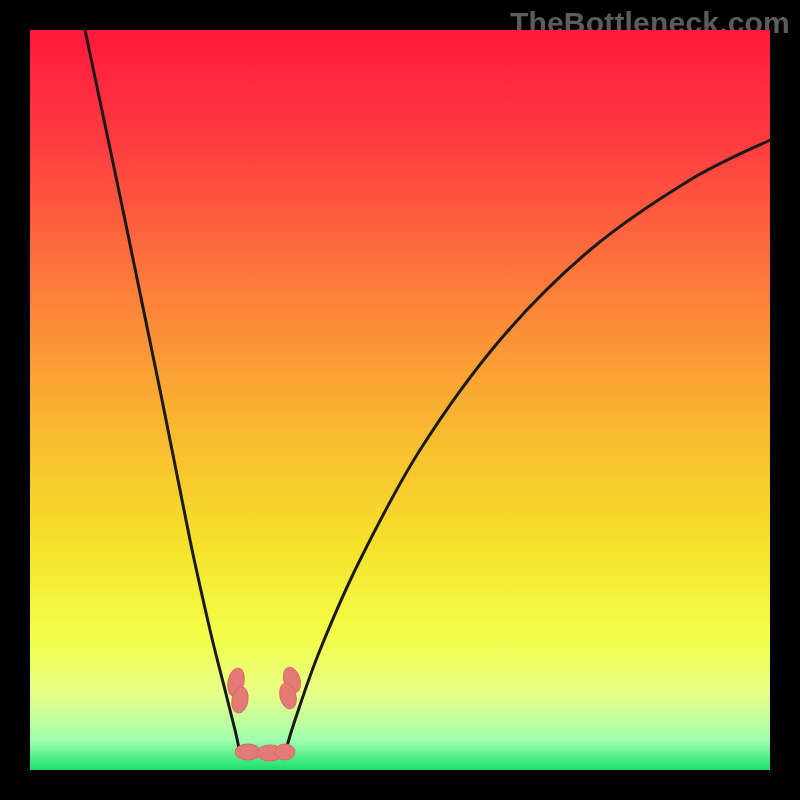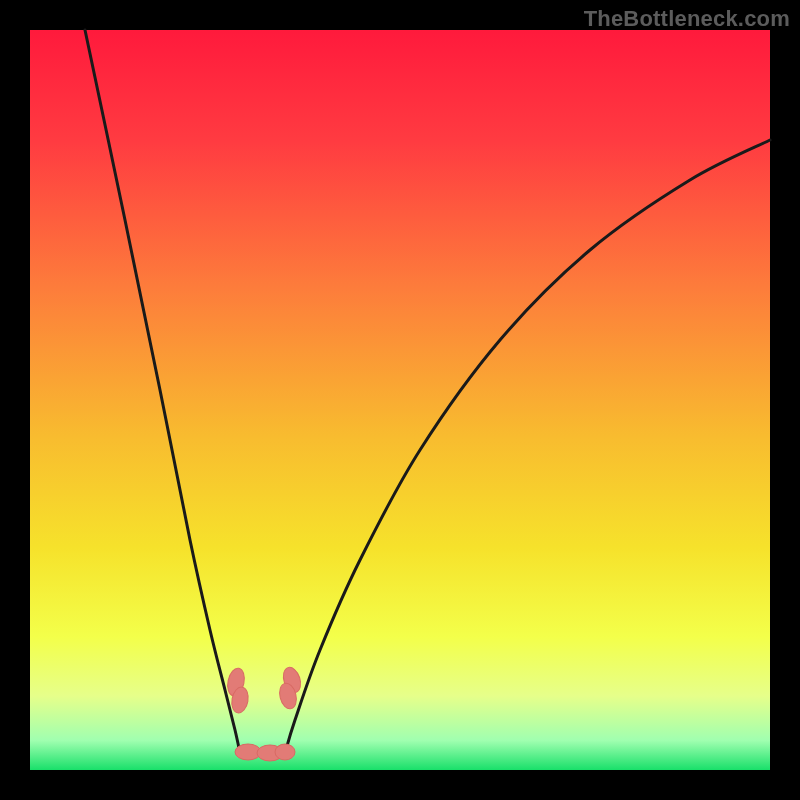--- a/index.html
+++ b/index.html
@@ -23,21 +23,21 @@
     position: absolute;
     left: 0;
     top: 0;
     width: 740px;
     height: 740px;
   }
   .watermark {
     position: absolute;
     top: 6px;
     right: 10px;
-    font-size: 22px;
+    font-size: 30px;
     font-weight: 600;
     color: #5c5c5c;
     letter-spacing: 0.2px;
   }
   svg.curve {
     position: absolute;
     left: 30px;
     top: 30px;
     width: 740px;
     height: 740px;

